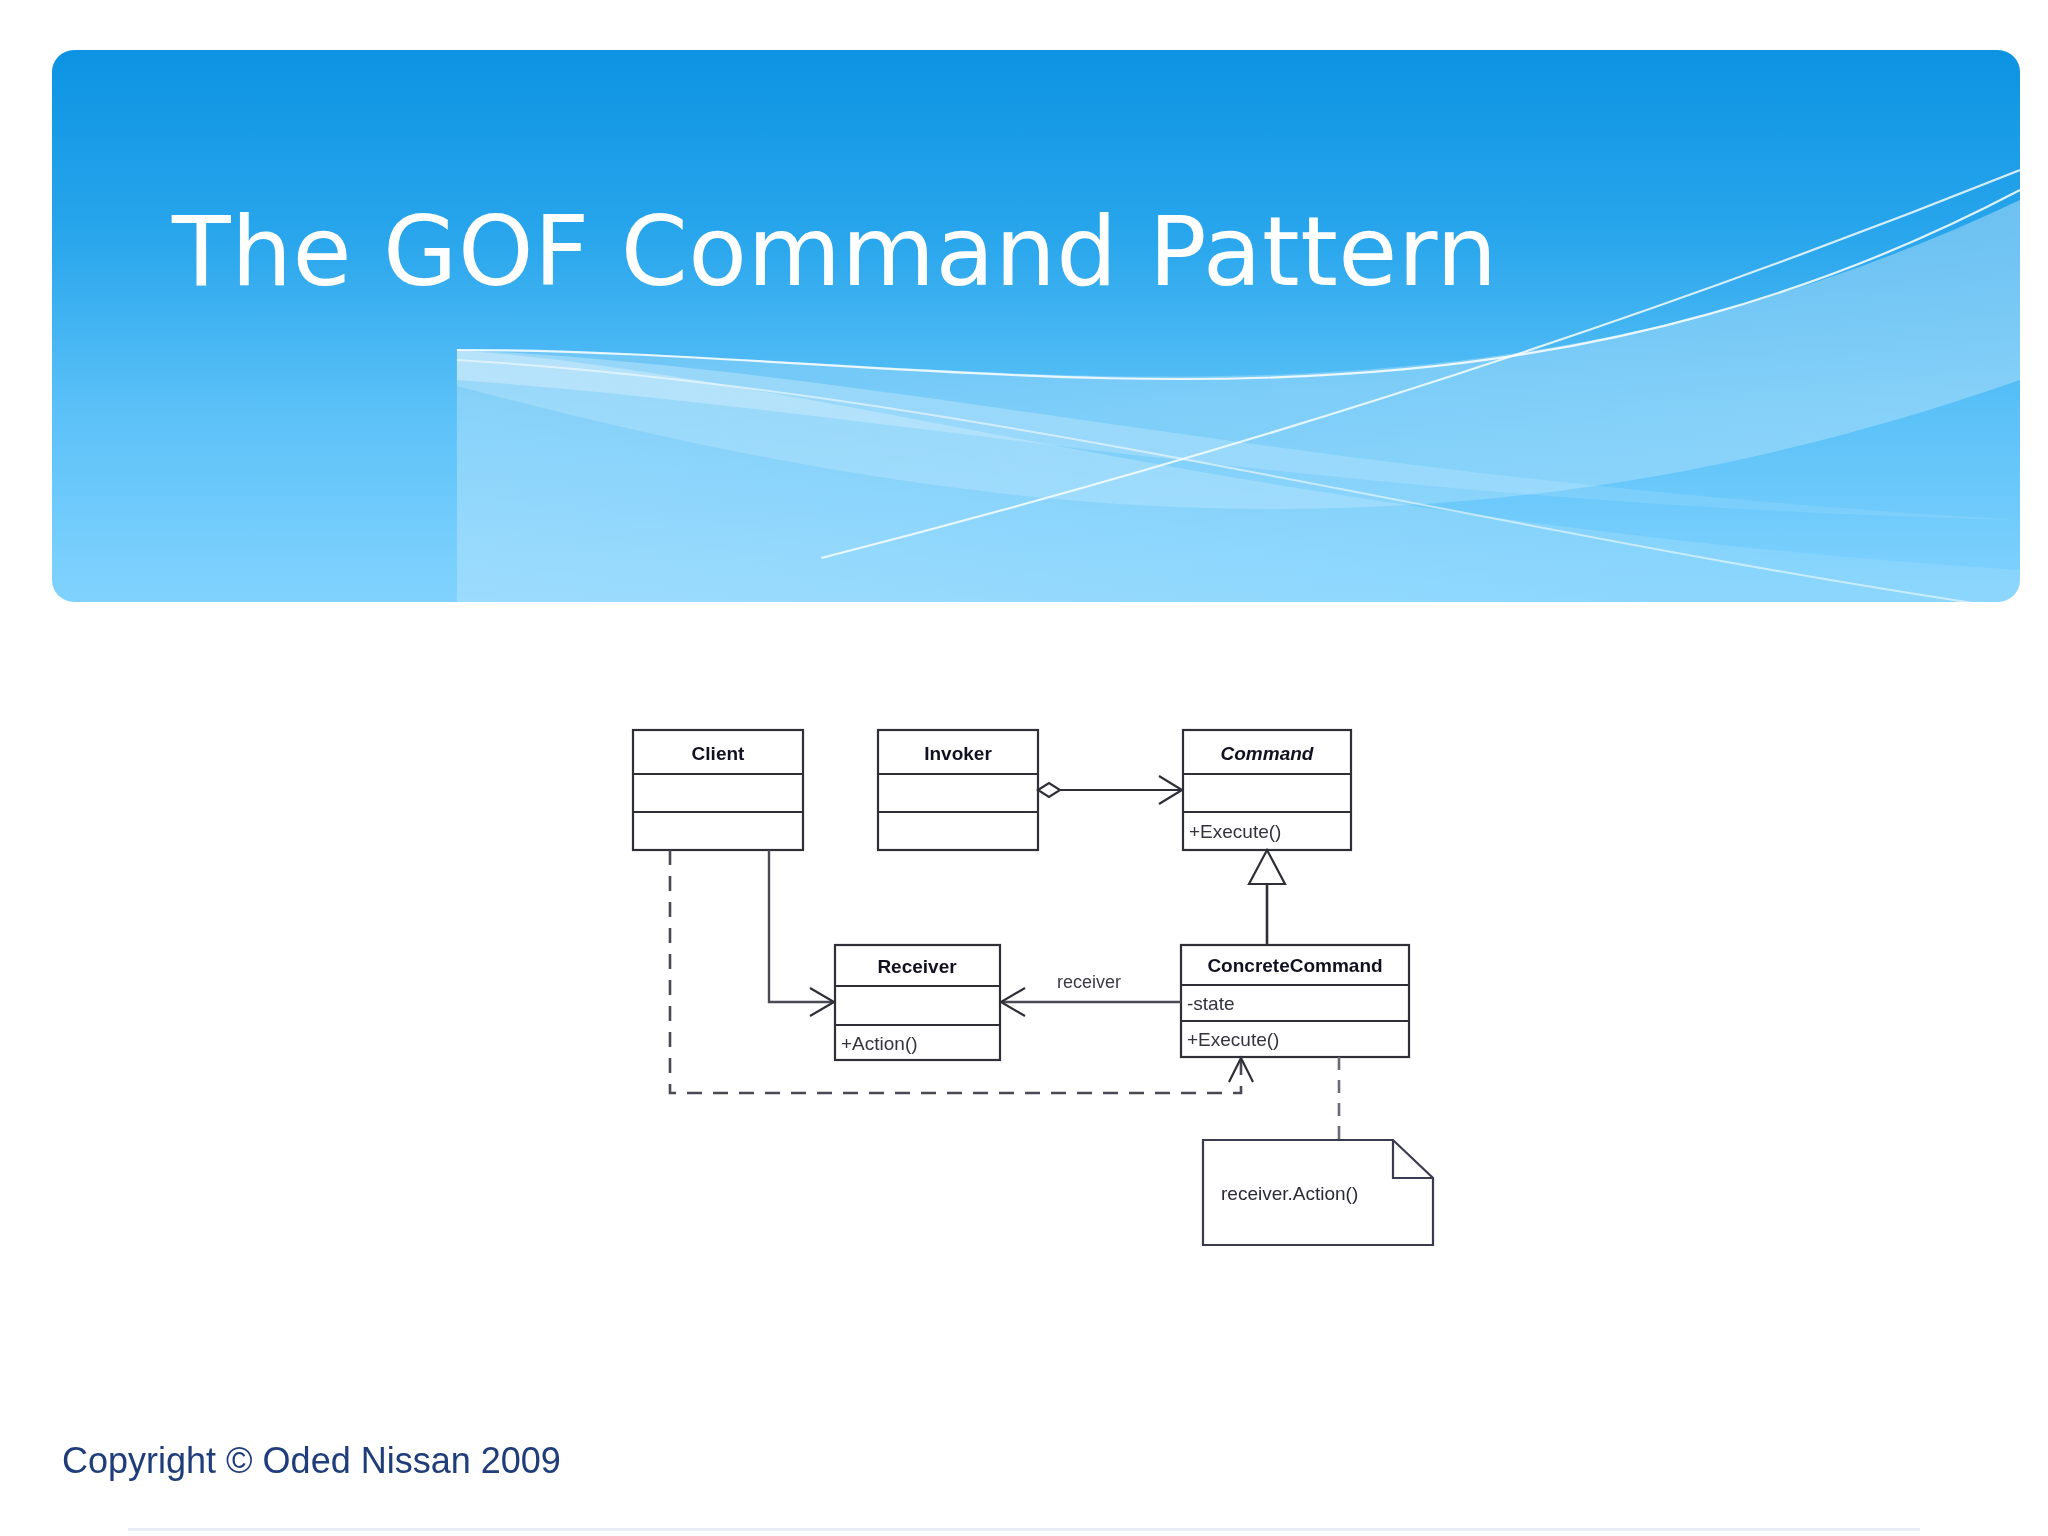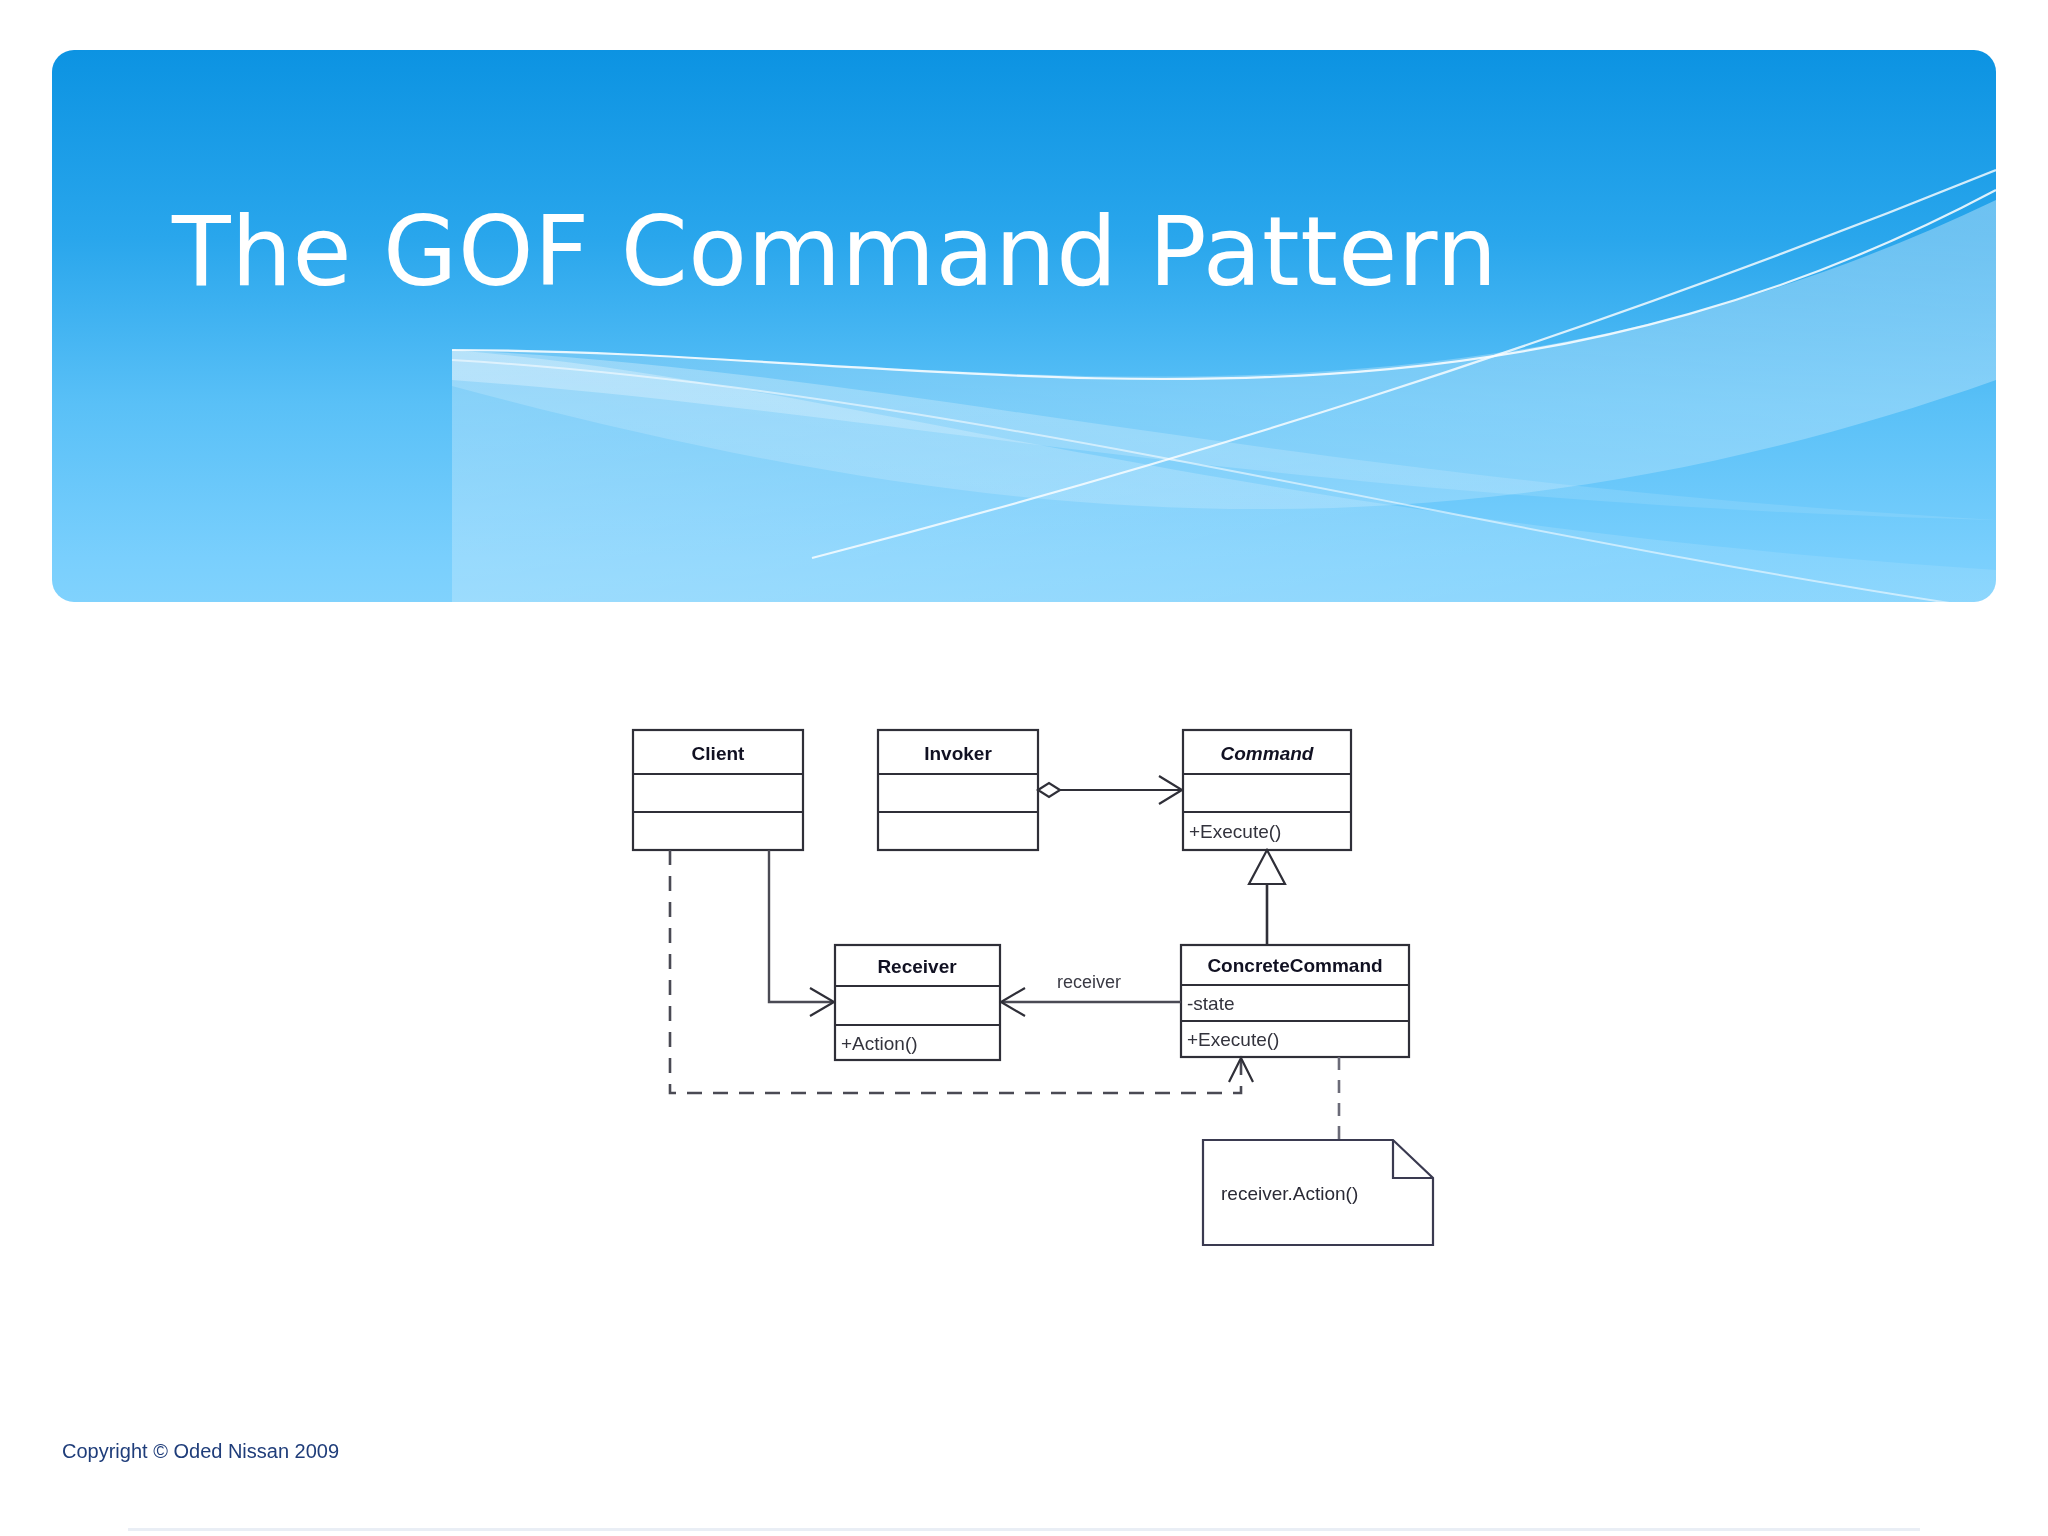--- a/index.html
+++ b/index.html
@@ -28,20 +28,21 @@
   
   #title-banner {
     position: absolute;
     left: 52px;
     top: 50px;
     width: 1944px;
     height: 552px;
     border-radius: 22px;
     overflow: hidden;
     background: linear-gradient(to bottom, #0c93e2 0%, #29a6ec 34%, #59c0f7 64%, #79cffd 92%, #80d2fd 100%);
+    padding-left: 24px;
   }
   #banner-art {
     position: absolute;
     left: 0; top: 0;
     width: 100%;
     height: 100%;
     display: block;
   }
   #title-text {
     position: absolute;
@@ -87,21 +88,21 @@
     font-family: "Liberation Sans", sans-serif;
     font-size: 19px;
     fill: #2a2a36;
   }
 
   
   #footer-copyright {
     position: absolute;
     left: 62px;
     top: 1440px;
-    font-size: 20px;
+    font-size: 36px;
     color: #1f3d7a;
     font-family: "Liberation Sans", sans-serif;
     white-space: nowrap;
   }
   #bottom-rule {
     position: absolute;
     left: 128px;
     top: 1528px;
     width: 1792px;
     height: 3px;

